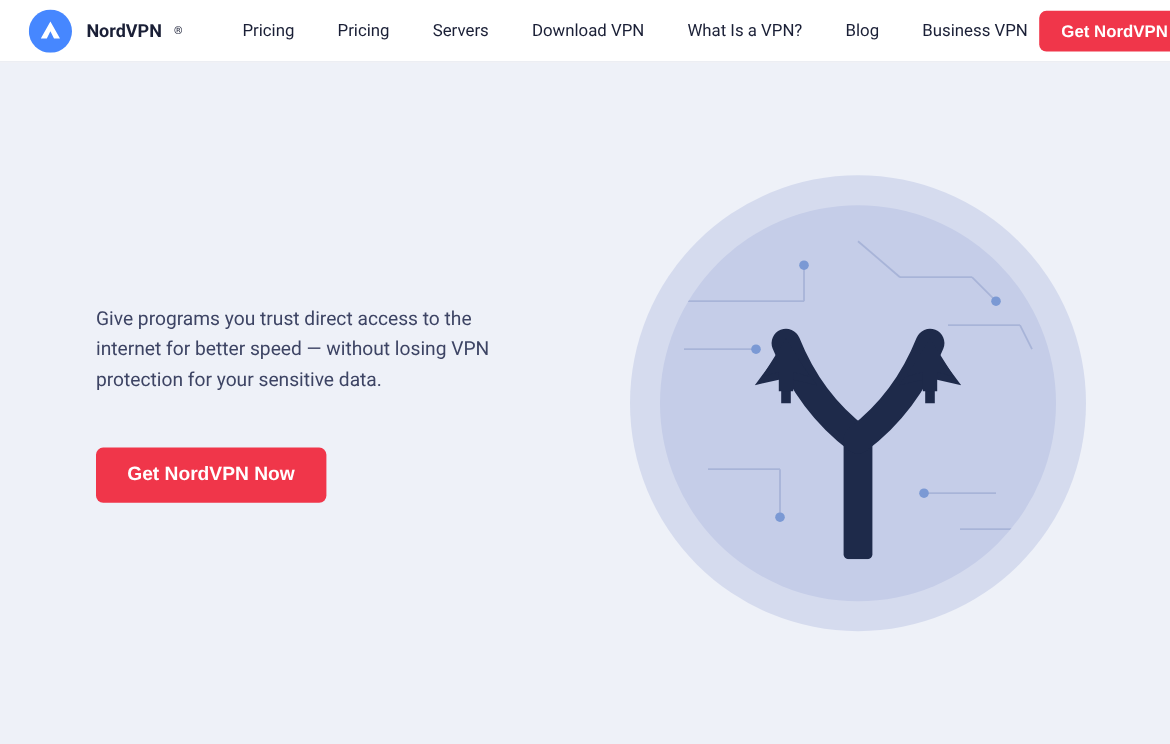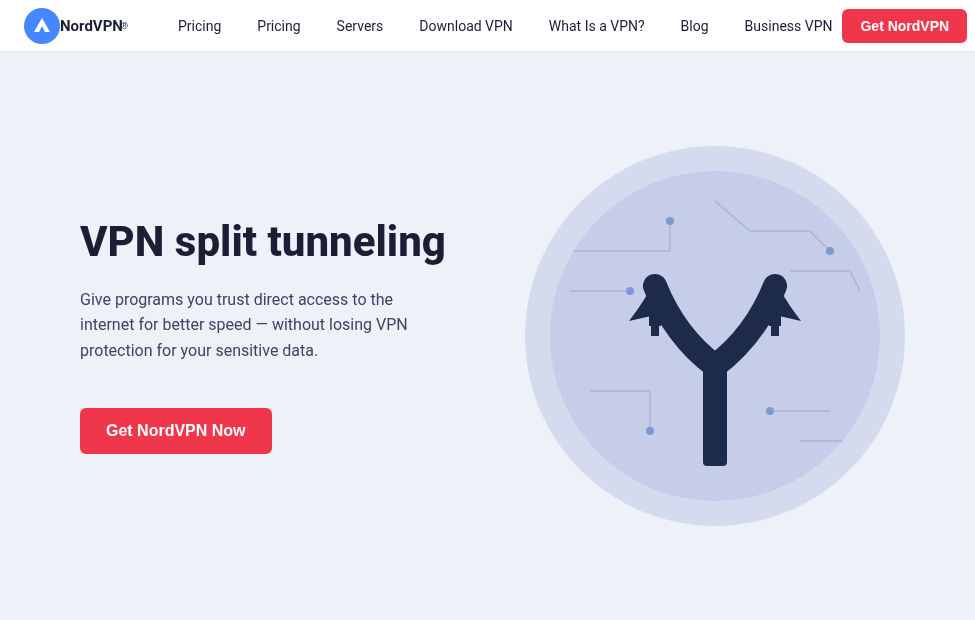--- a/index.html
+++ b/index.html
@@ -18,21 +18,21 @@
       align-items: center;
       height: 52px;
       padding: 0 24px;
       border-bottom: 1px solid #e8eaf0;
       position: relative;
       z-index: 10;
     }
     .nav-logo {
       display: flex;
       align-items: center;
-      gap: 0;
+      gap: 12px;
       margin-right: 20px;
     }
     .logo-icon {
       width: 36px;
       height: 36px;
     }
     .nav-divider {
       width: 1px;
       height: 28px;
       background: #d0d4de;
@@ -189,21 +189,20 @@
   </div>
   <div class="nav-right">
     <button class="btn-get-nordvpn">Get NordVPN</button>
     <span class="nav-help">Help</span>
 
   </div>
 </nav>
 
 <section class="hero">
   <div class="hero-content">
-    <h1 class="hero-title">VPN split tunneling</h1>
     <p class="hero-desc">Give programs you trust direct access to the internet for better speed — without losing VPN protection for your sensitive data.</p>
     <button class="btn-cta">Get NordVPN Now</button>
   </div>
 
   <div class="hero-illustration">
     <div class="circle-outer">
       <div class="circle-inner">
 
         <svg class="circuit-bg" viewBox="0 0 330 330" fill="none">
 

